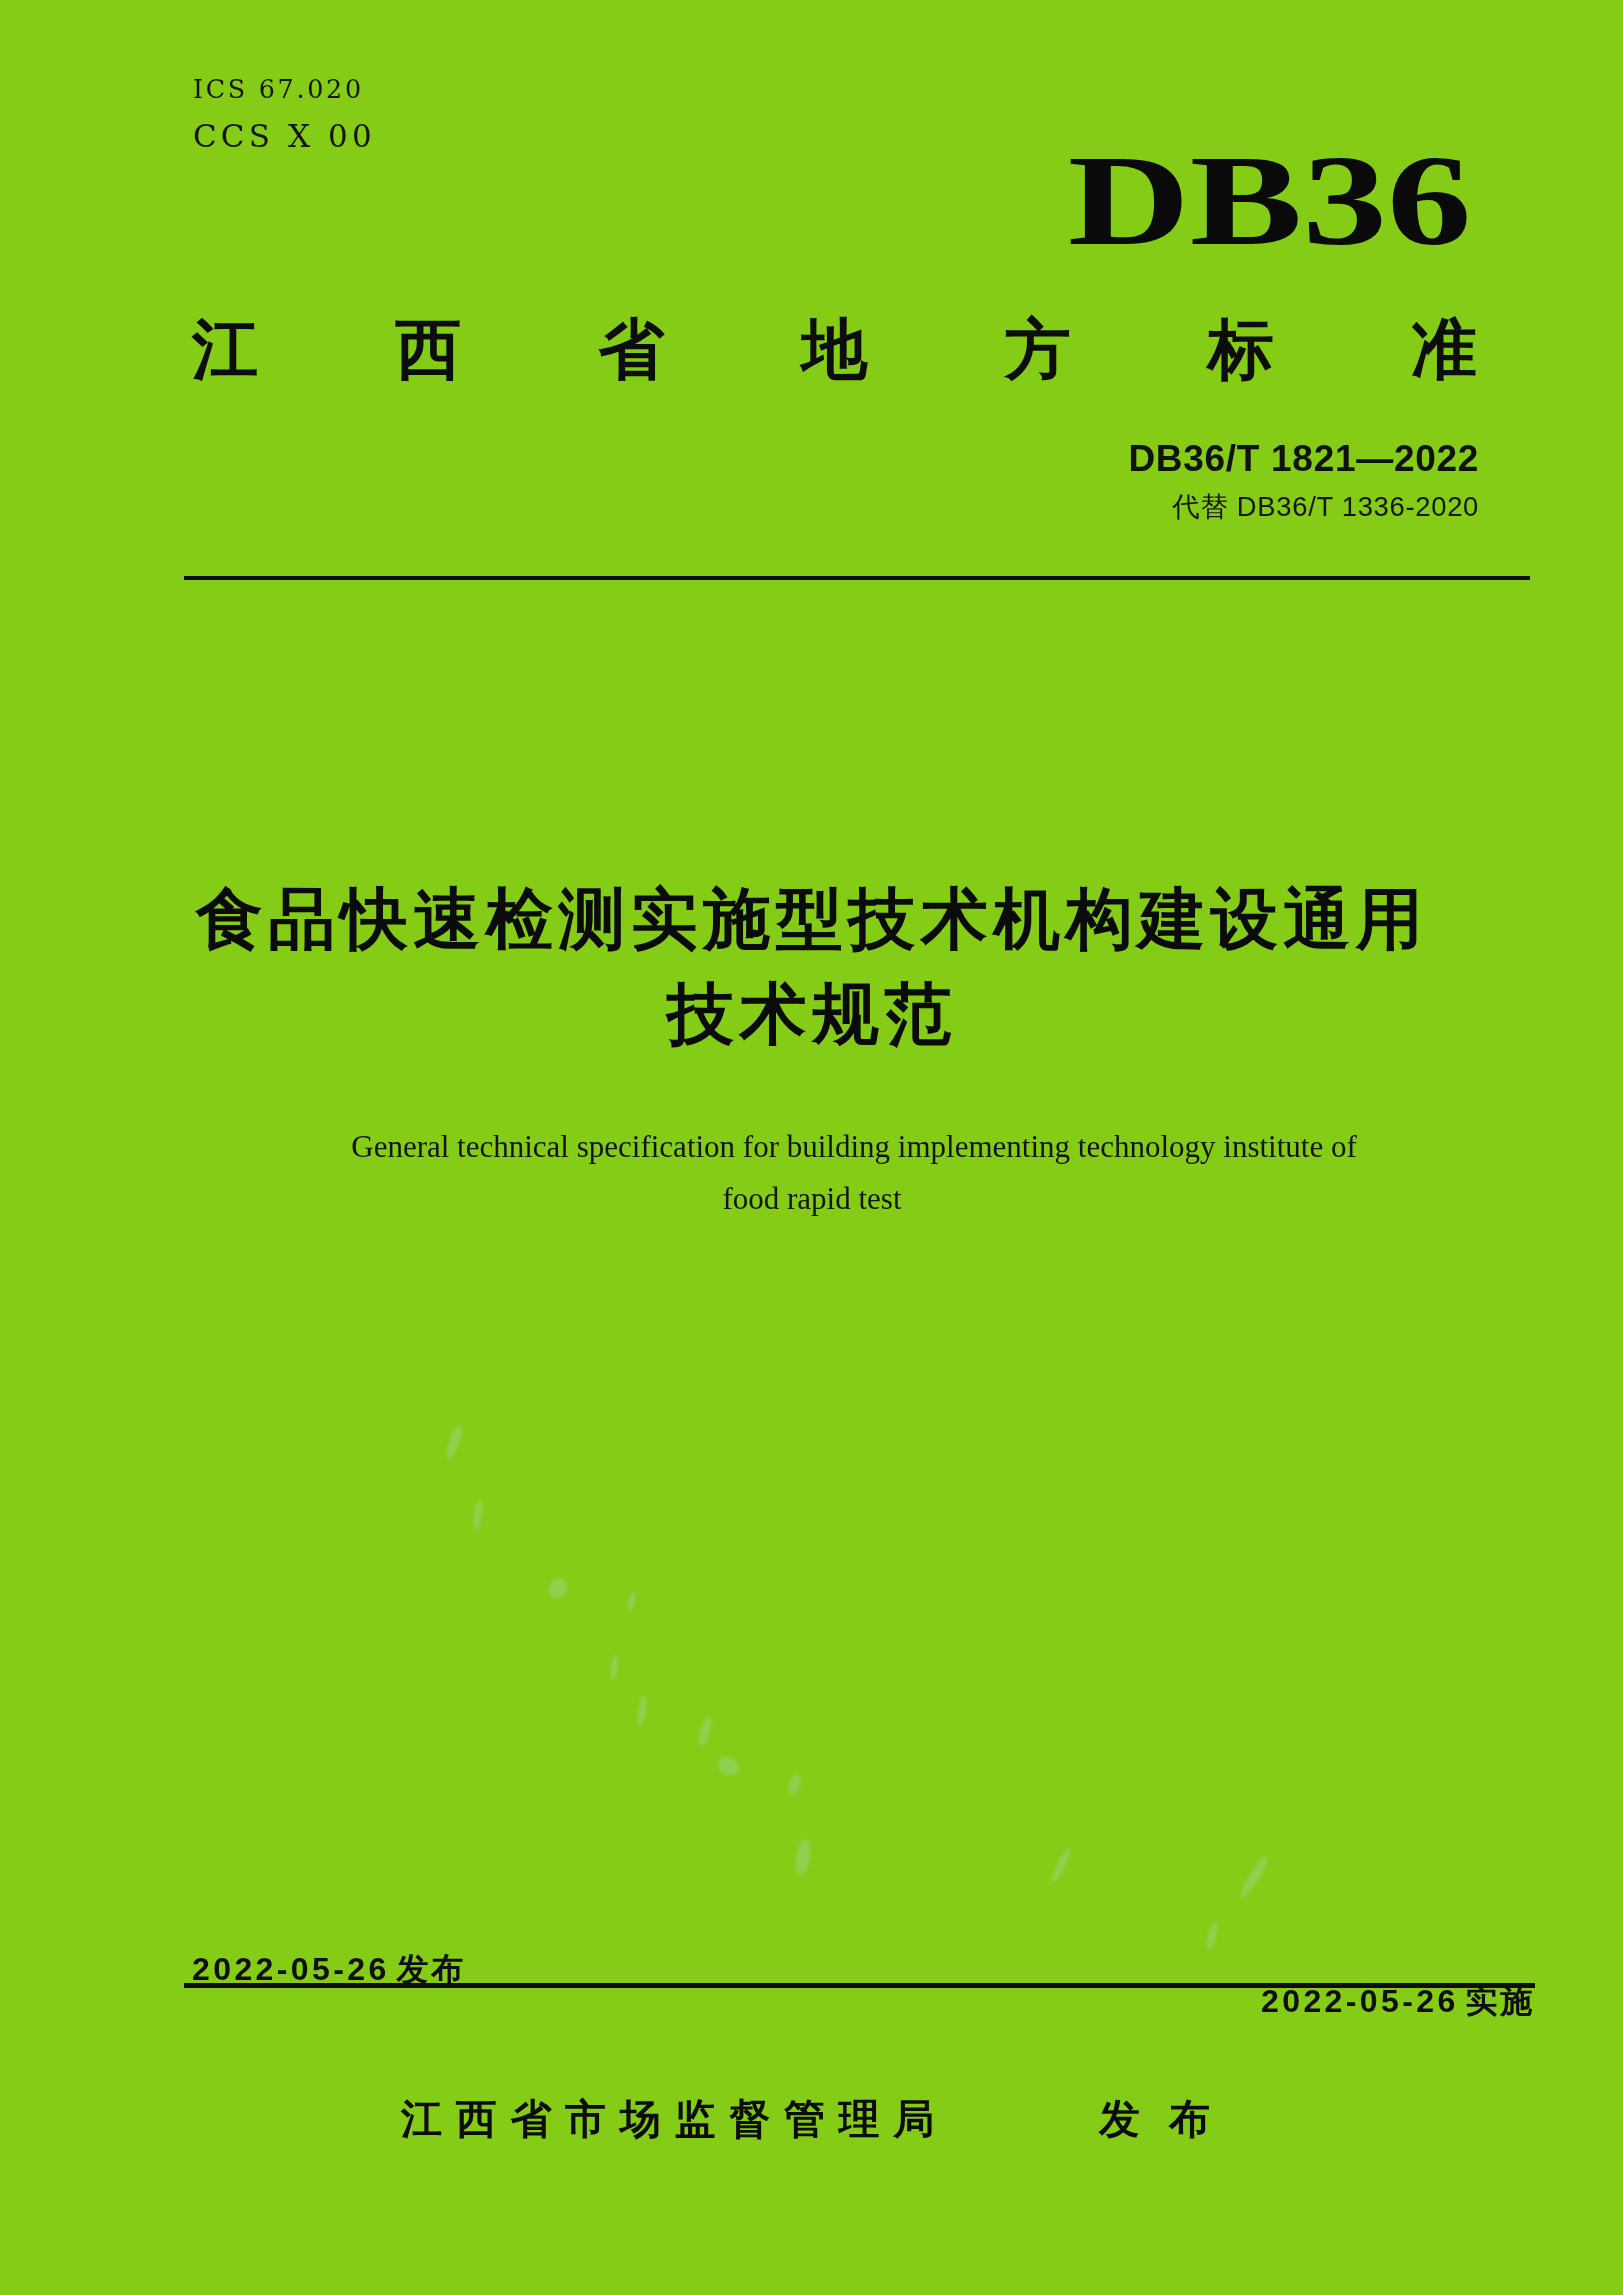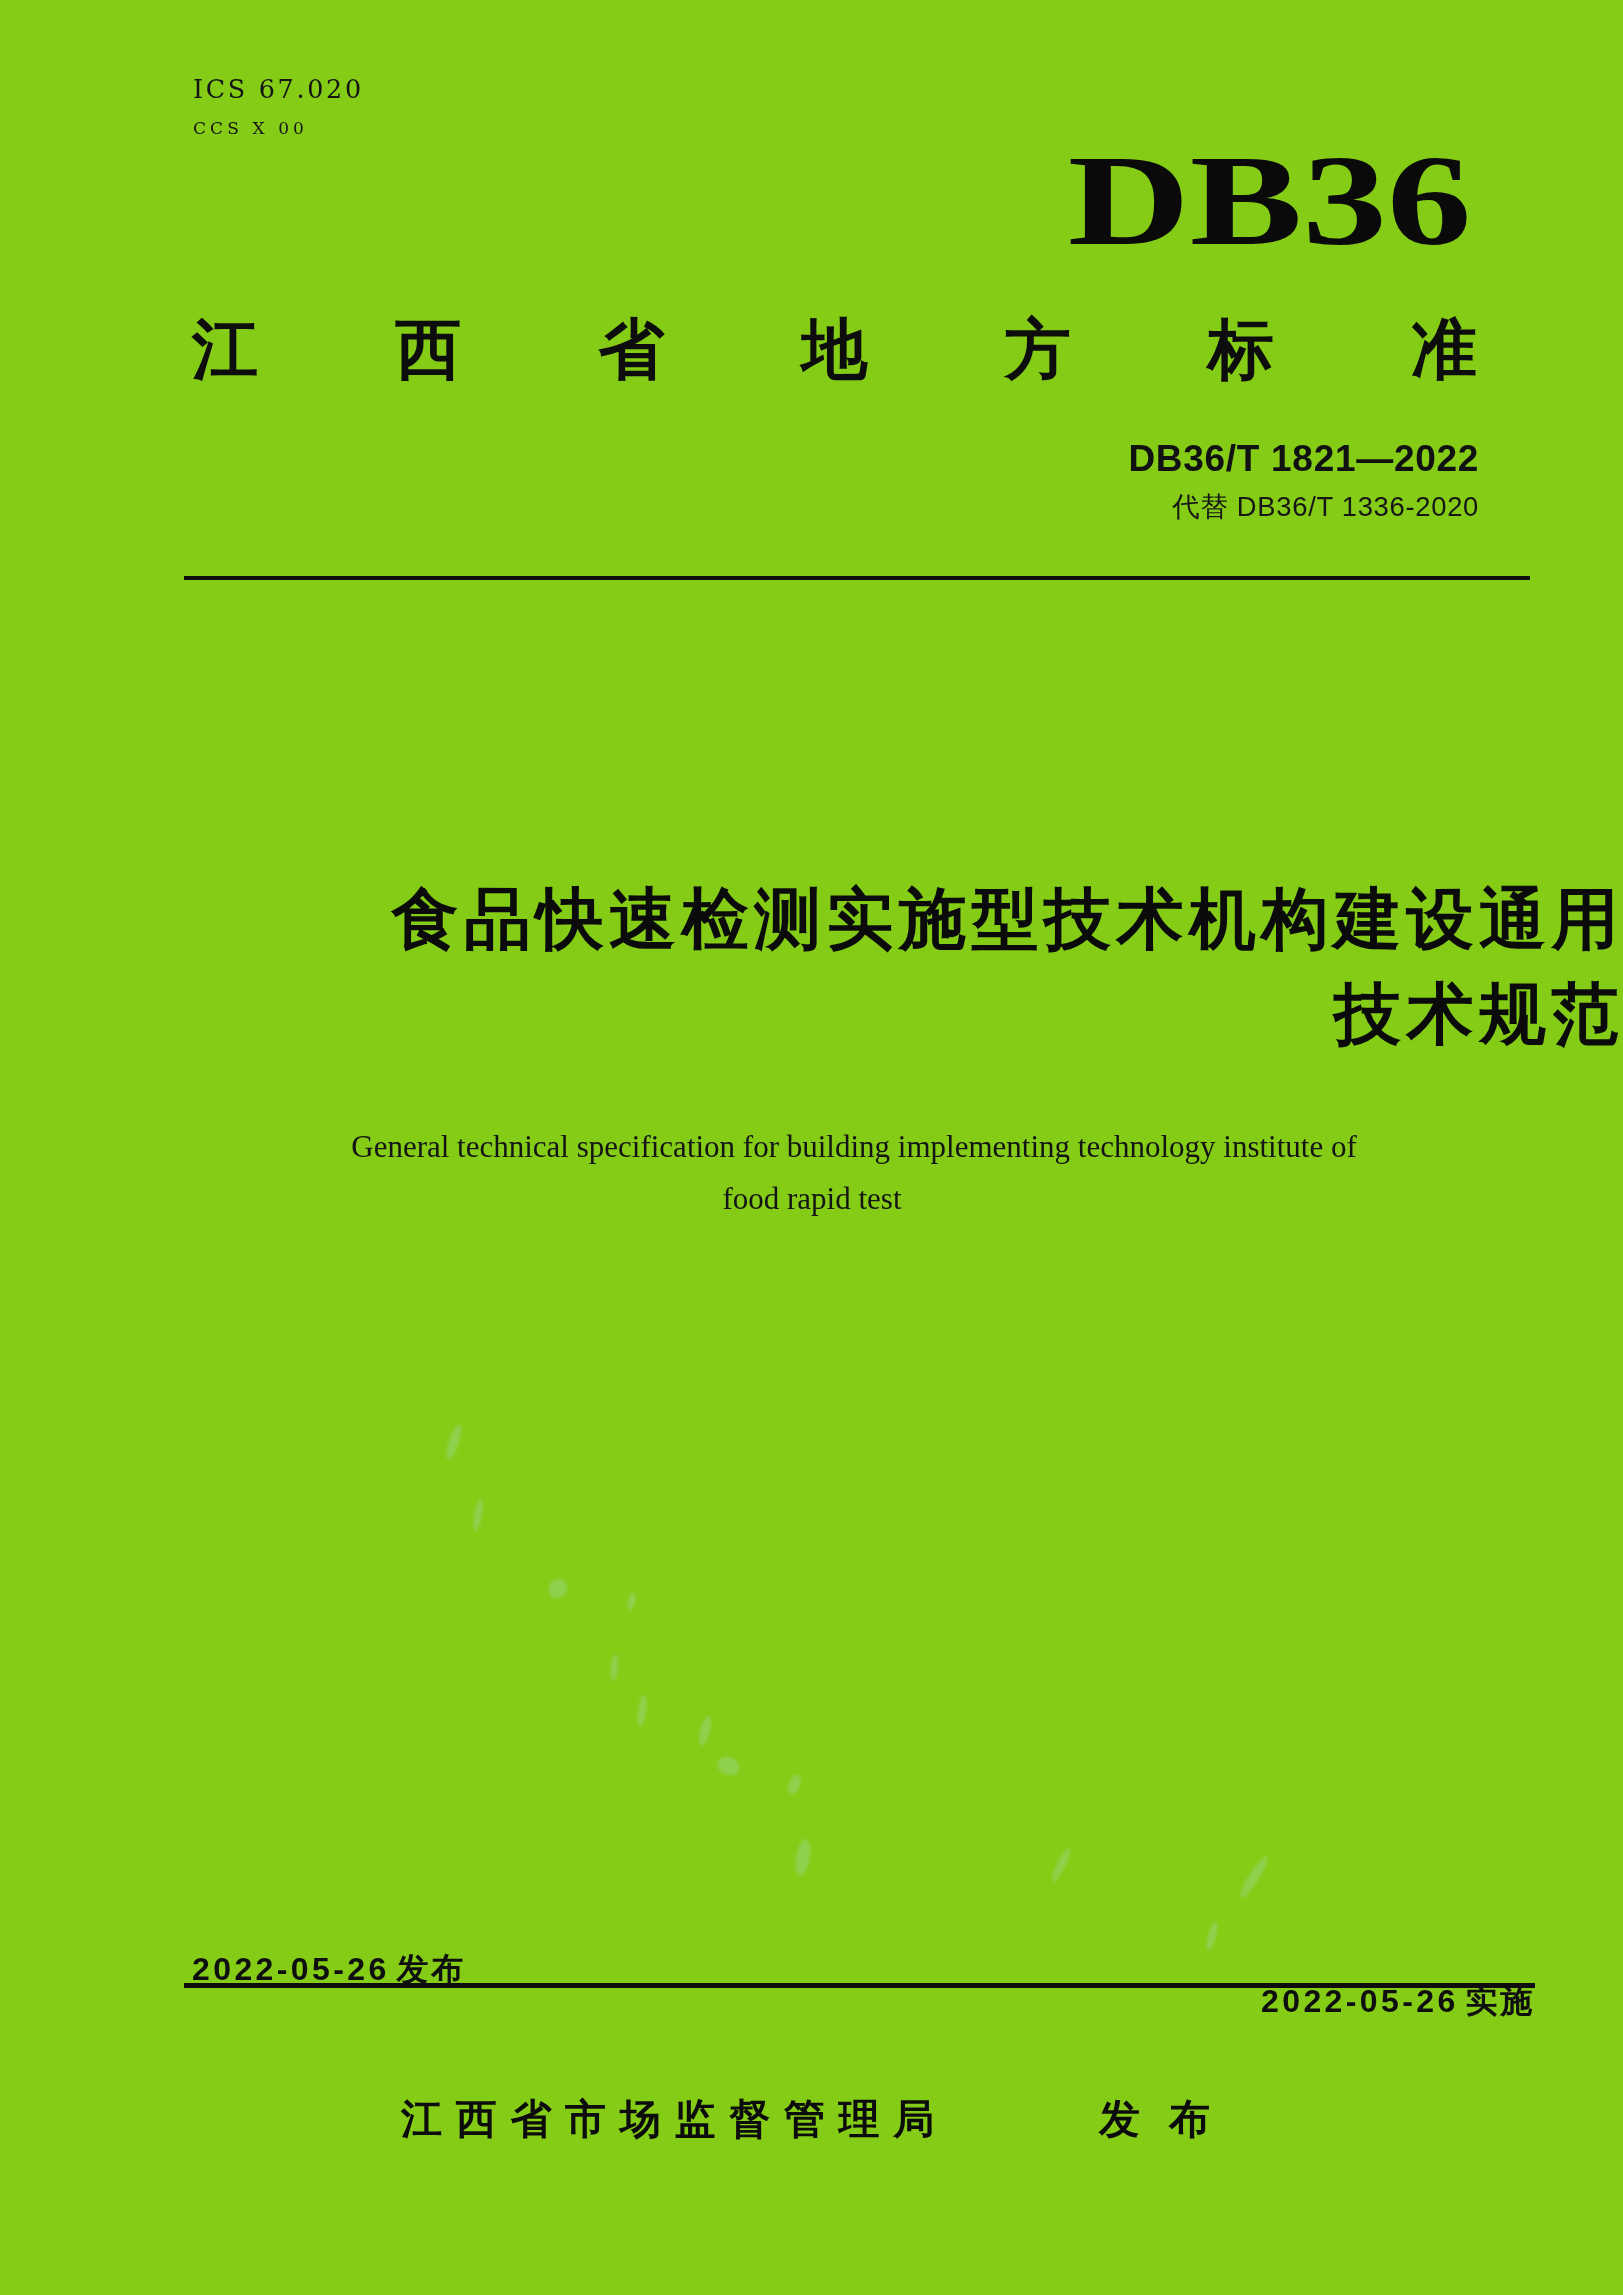--- a/index.html
+++ b/index.html
@@ -15,21 +15,21 @@
 
   
   .ics {
     position: absolute; left: 193px; top: 74px;
     font-family: "DejaVu Serif", serif;
     font-size: 25.4px; letter-spacing: 2.7px; color: #151515;
   }
   .ccs {
     position: absolute; left: 193px; top: 118px;
     font-family: "DejaVu Serif", serif;
-    font-size: 17px; letter-spacing: 4.1px; color: #151515;
+    font-size: 31px; letter-spacing: 4.1px; color: #151515;
   }
 
   
   .logo {
     position: absolute; right: 152px; top: 135px;
     font-family: "Liberation Serif", serif;
     font-weight: bold;
     font-size: 130px; line-height: 1;
     transform: scaleX(1.3);
     transform-origin: right top;
@@ -63,21 +63,21 @@
   }
 
   
   .rule { position: absolute; background: #0e0e0e; }
   .rule-top { left: 184px; top: 576px; width: 1346px; height: 4.1px; }
   .rule-bottom { left: 184px; top: 1983px; width: 1351px; height: 4.8px; }
 
   
   .title-cn {
     position: absolute; left: 0; width: 1624px;
-    text-align: right;
+    text-align: center;
     font-weight: bold;
     font-size: 67px; line-height: 1;
     letter-spacing: 5.5px;
     color: #0b0b0b;
   }
   .title-cn.l1 { top: 885px; }
   .title-cn.l2 { top: 980px; }
 
   
   .title-en {

